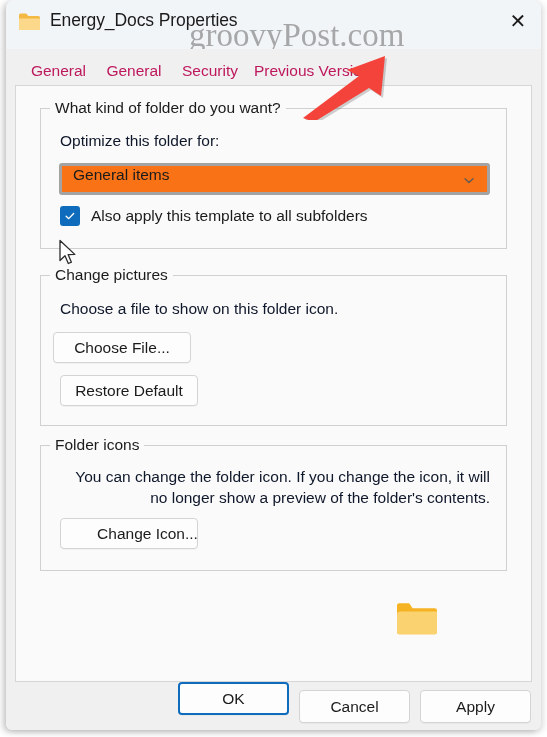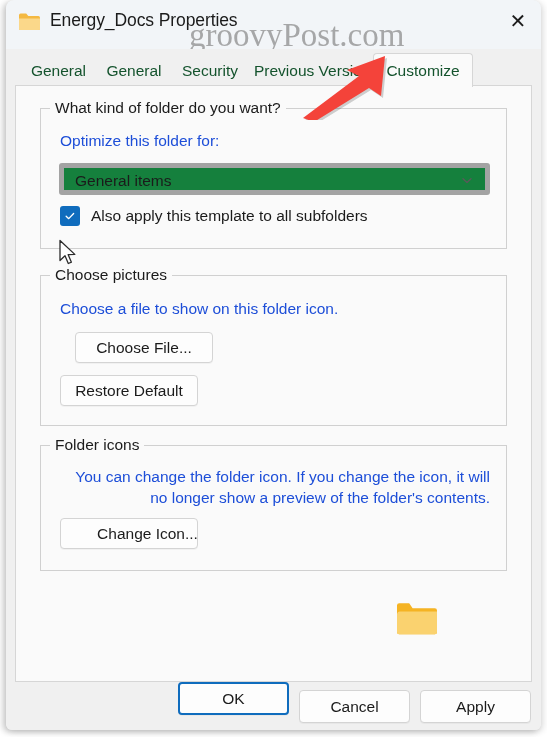--- a/index.html
+++ b/index.html
@@ -92,21 +92,21 @@
     background: #f0f0f0;
   }
   .tab {
     position: absolute;
     top: 7px;
     height: 30px;
     display: flex;
     align-items: center;
     justify-content: center;
     font-size: 15.5px;
-    color: #14532d;
+    color: #be185d;
     background: #f0f0f0;
     box-sizing: border-box;
     white-space: nowrap;
     overflow: hidden;
   }
   .tab.active {
     background: #fafafa;
     border: 1px solid #d6d6d6;
     border-bottom: none;
     border-radius: 4px 4px 0 0;
@@ -140,33 +140,33 @@
     left: 9px;
     background: #fafafa;
     padding: 0 5px;
     font-size: 15.5px;
     color: #1b1b1b;
     white-space: nowrap;
   }
   .body-text {
     position: absolute;
     font-size: 15.5px;
-    color: #1d4ed8;
+    color: #0f172a;
     line-height: 21px;
   }
 
   
   .combobox {
     position: absolute;
-    background: #15803d;
-    border: 5px solid #a3a3a3;
+    background: #f97316;
+    border: 3px solid #a3a3a3;
     border-radius: 3px;
     box-sizing: border-box;
     display: flex;
-    align-items: flex-end;
+    align-items: flex-start;
   }
   .combobox .value {
     margin-left: 11px;
     font-size: 15.5px;
     color: #1b1b1b;
   }
   .combobox .chevron {
     position: absolute;
     right: 12px;
     top: 50%;
@@ -274,21 +274,20 @@
     <div id="close-button">
       <span class="glyph">✕</span>
     </div>
   </div>
 
   <div id="tabstrip">
     <div class="tab" style="left:15px; width:75px;">General</div>
     <div class="tab" style="left:90px; width:76px;">General</div>
     <div class="tab" style="left:166px; width:76px;">Security</div>
     <div class="tab" style="left:242px; width:125px; justify-content:flex-start; padding-left:6px;">Previous Versions</div>
-    <div class="tab active" style="left:367px; width:100px;">Customize</div>
   </div>
 
   <div id="content">
 
     <div class="groupbox" style="left:24px; top:22px; width:467px; height:141px;">
       <div class="group-label">What kind of folder do you want?</div>
 
       <div class="body-text" style="left:19px; top:21px;">Optimize this folder for:</div>
 
       <div class="combobox" style="left:18px; top:54px; width:431px; height:32px;">
@@ -304,25 +303,25 @@
         <span class="checkbox-box">
           <svg viewBox="0 0 20 20" width="14" height="14">
             <path d="M4.5 10.4 L8.2 13.8 L15.2 6.4" fill="none" stroke="#ffffff" stroke-width="1.9" stroke-linecap="round" stroke-linejoin="round"></path>
           </svg>
         </span>
         <span class="checkbox-label">Also apply this template to all subfolders</span>
       </div>
     </div>
 
     <div class="groupbox" style="left:24px; top:189px; width:467px; height:151px;">
-      <div class="group-label">Choose pictures</div>
+      <div class="group-label">Change pictures</div>
 
       <div class="body-text" style="left:19px; top:22px;">Choose a file to show on this folder icon.</div>
 
-      <div class="btn" style="left:34px; top:56px; width:138px; height:31px;">Choose File...</div>
+      <div class="btn" style="left:12px; top:56px; width:138px; height:31px;">Choose File...</div>
 
       <div class="btn" style="left:19px; top:99px; width:138px; height:31px;">Restore Default</div>
     </div>
 
     <div class="groupbox" style="left:24px; top:359px; width:467px; height:126px;text-align:right;">
       <div class="group-label">Folder icons</div>
 
       <div class="body-text" style="left:19px; top:20px; width:430px;">You can change the folder icon. If you change the icon, it will no longer show a preview of the folder's contents.</div>
 
       <div class="btn" style="left:19px; top:72px; width:138px; height:31px;padding-left:37px;">Change Icon...</div>

